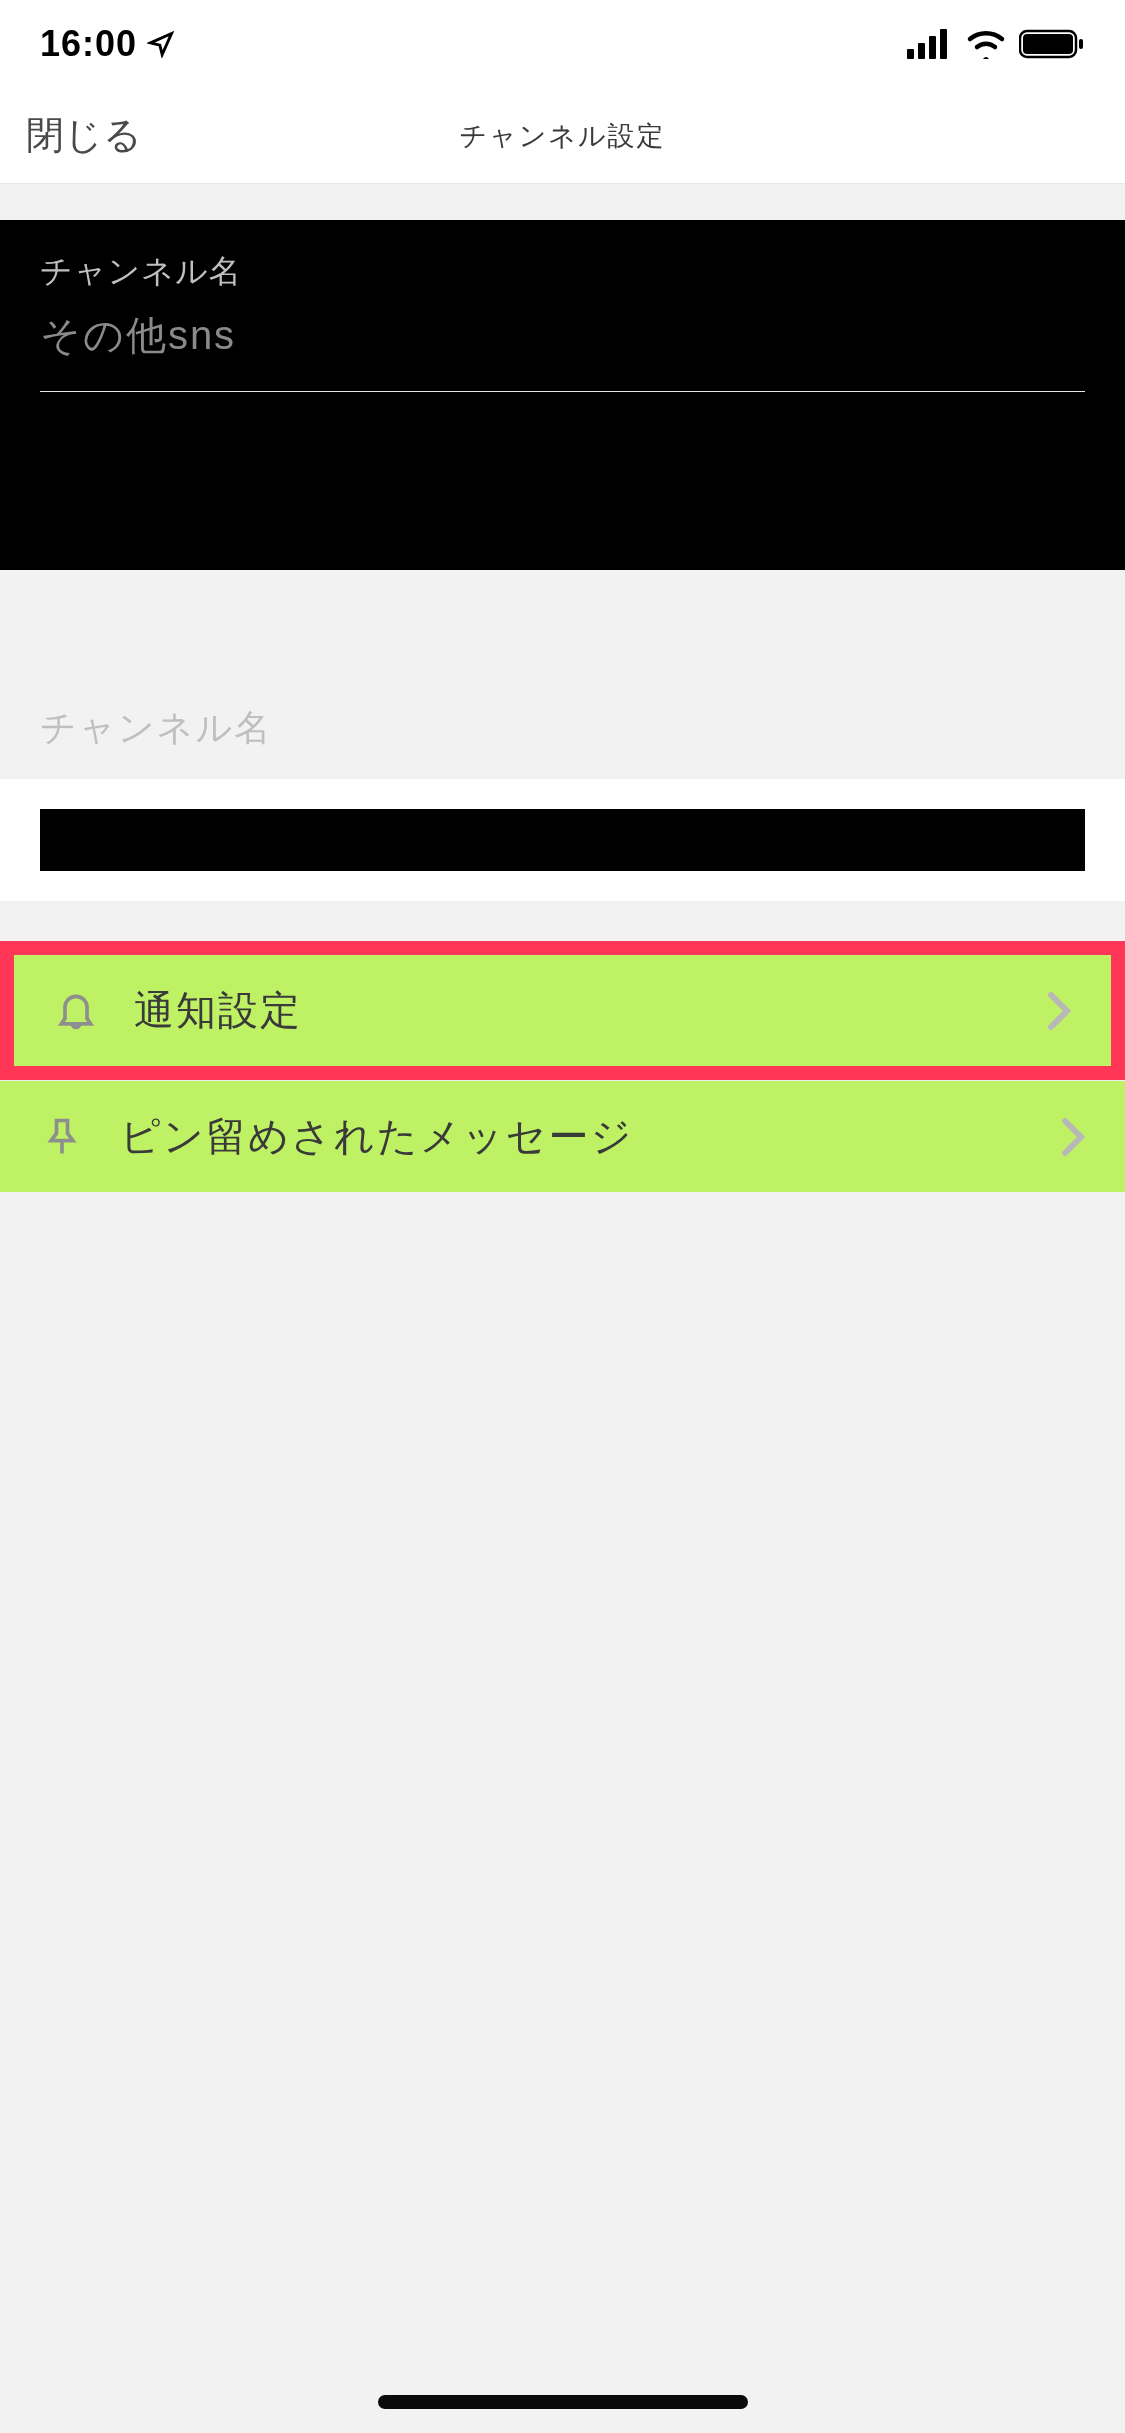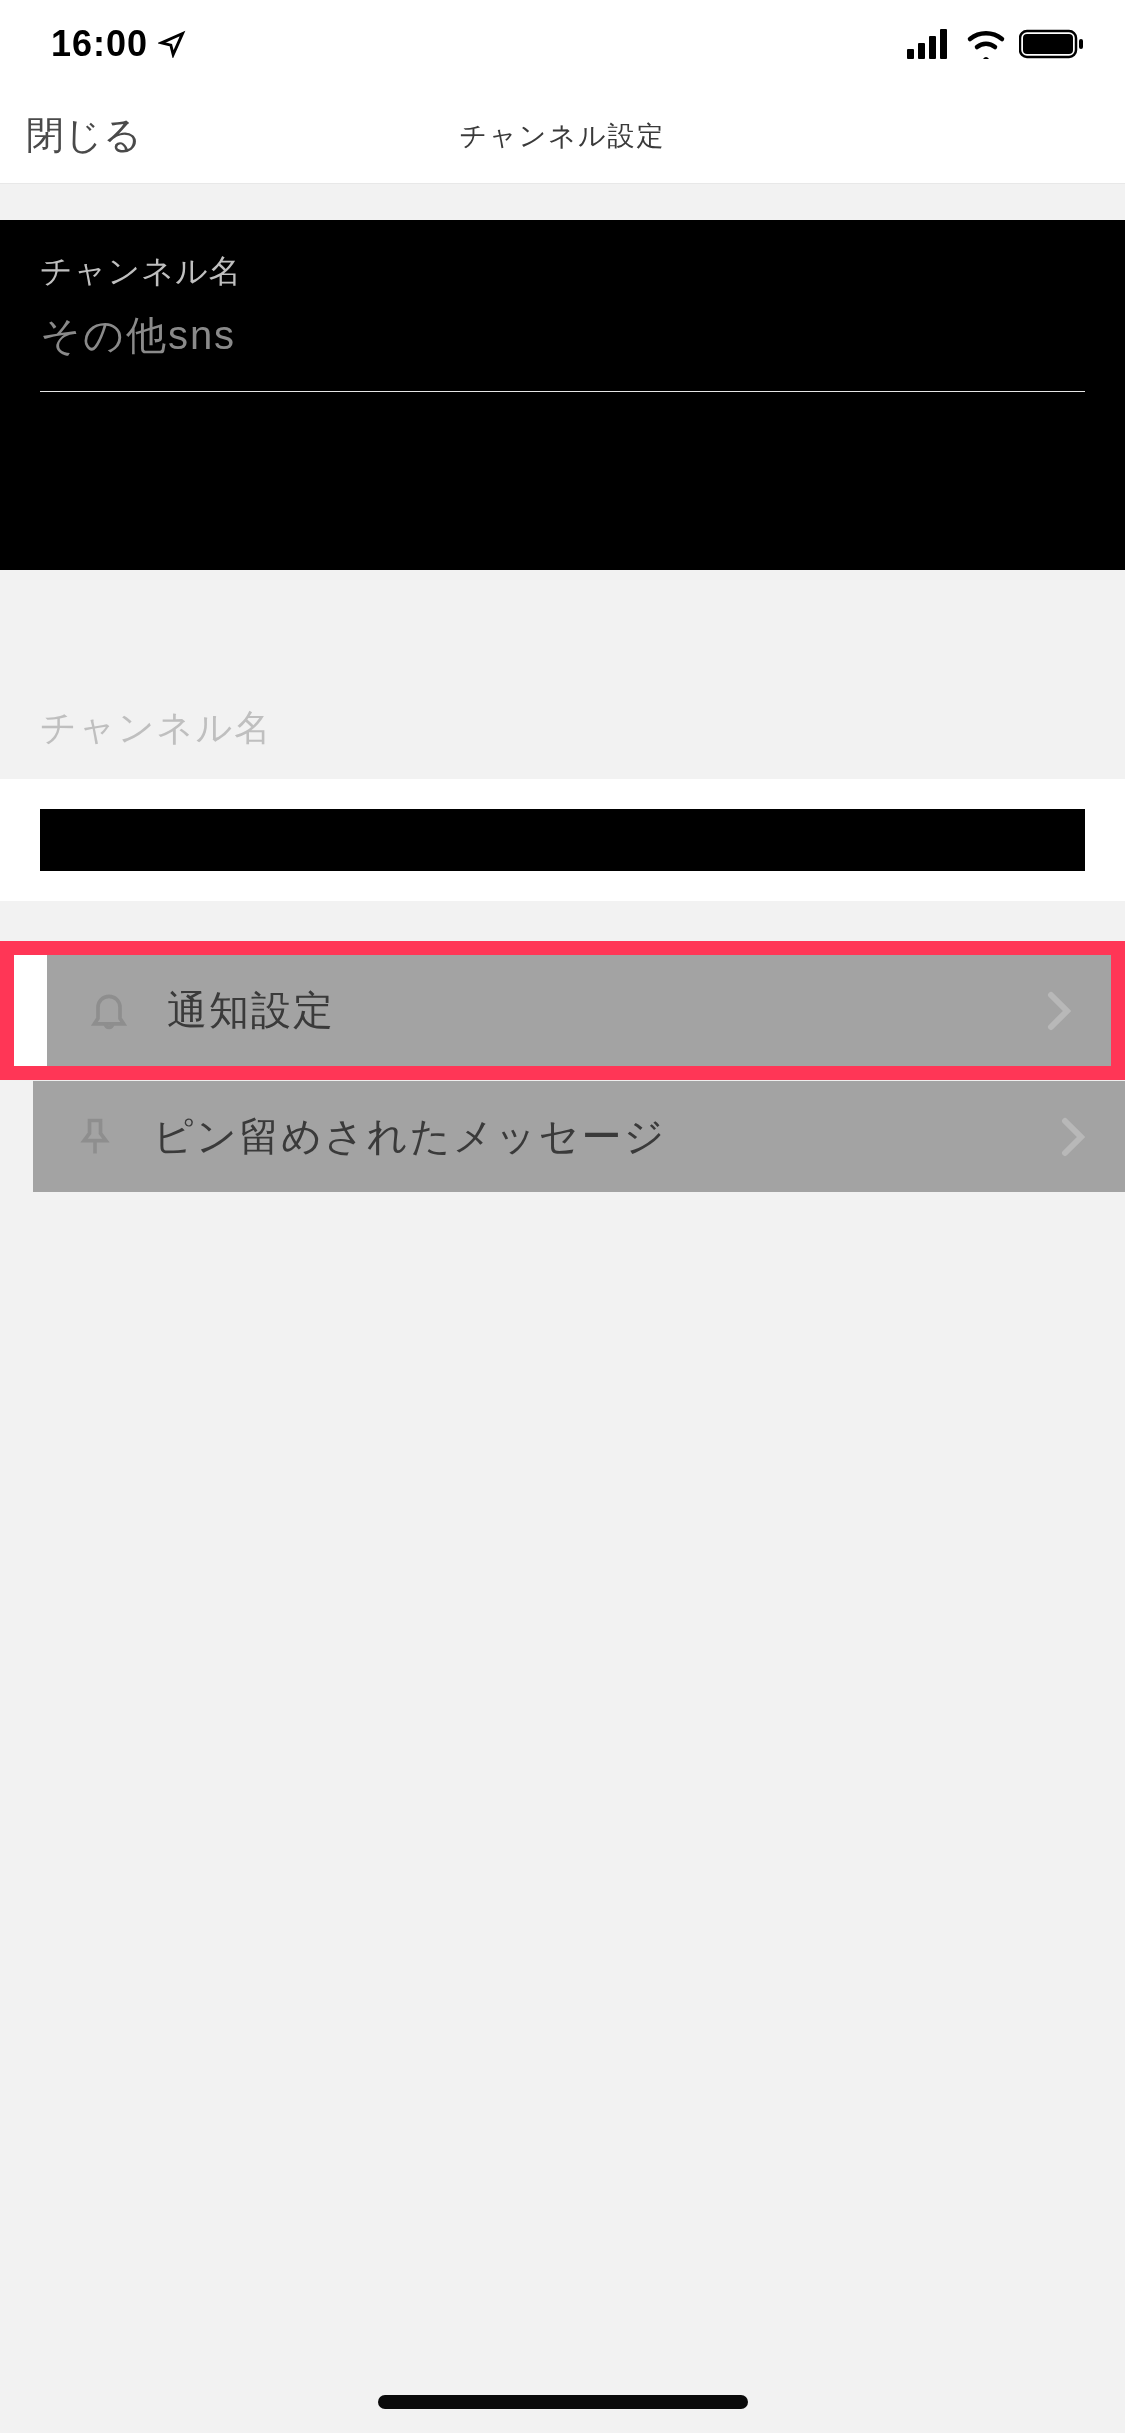--- a/index.html
+++ b/index.html
@@ -23,21 +23,20 @@
       padding: 0 40px;
     }
     .status-time {
       font-size: 36px;
       font-weight: 600;
       color: #000;
       letter-spacing: 1px;
       display: flex;
       align-items: center;
       gap: 10px;
-      margin-left: 11px;
     }
     .status-icons {
       display: flex;
       align-items: center;
       gap: 12px;
     }
     .nav-header {
       height: 96px;
       background: #fff;
       display: flex;
@@ -112,26 +111,25 @@
     }
     .menu-spacer {
       height: 40px;
       background: #f2f2f2;
     }
     .highlight-frame {
       border: 14px solid #ff3656;
       background: #fff;
     }
     .menu-row {
-      background: #a3a3a3;
+      background: #bef264;
       display: flex;
       align-items: center;
       padding: 28px 40px;
       position: relative;
-      margin-left: 33px;
     }
     .menu-icon {
       width: 44px;
       height: 44px;
       display: flex;
       align-items: center;
       justify-content: center;
       margin-right: 36px;
     }
     .menu-label {

